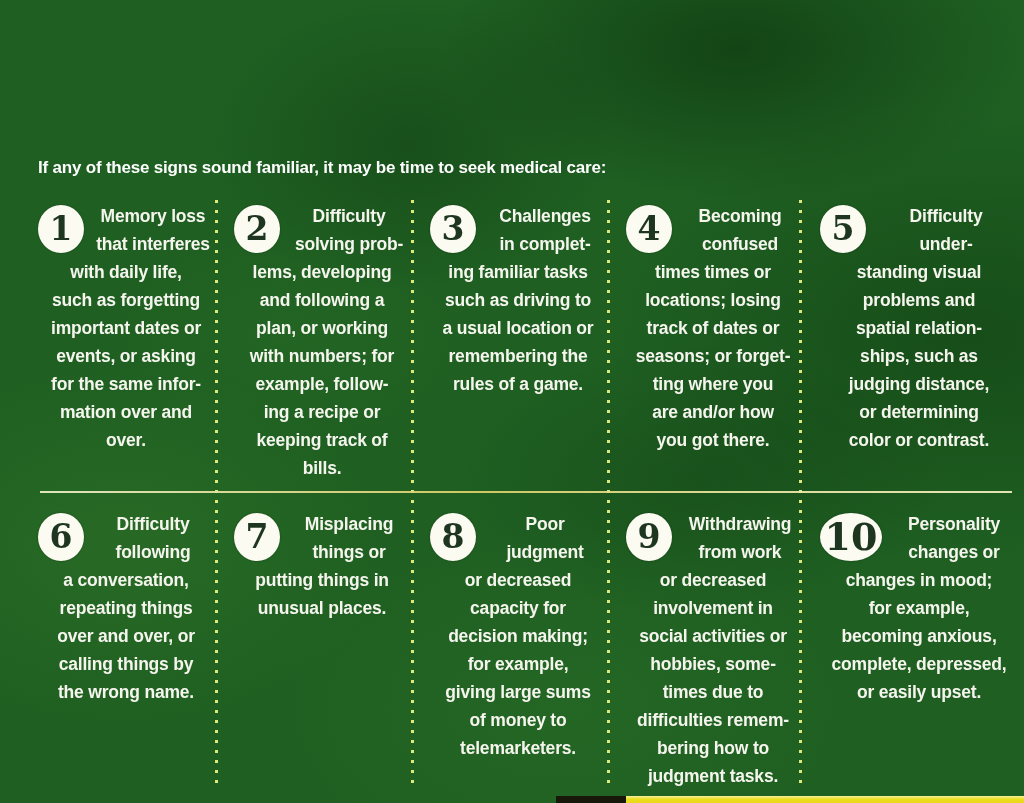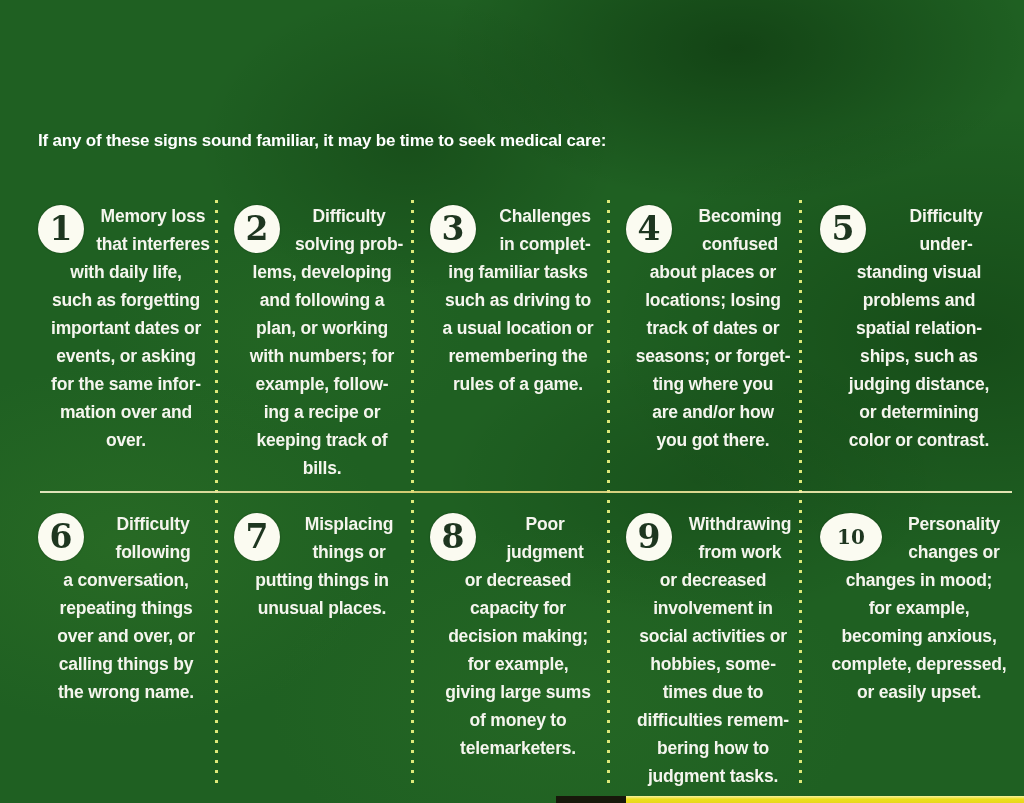--- a/index.html
+++ b/index.html
@@ -17,21 +17,21 @@
       radial-gradient(ellipse 420px 260px at 55% 88%, rgba(60,130,45,0.18), transparent 70%),
       radial-gradient(ellipse 360px 200px at 68% 60%, rgba(0,22,0,0.18), transparent 70%),
       radial-gradient(ellipse 260px 160px at 28% 42%, rgba(55,125,40,0.16), transparent 70%);
   }
   .title{
     position:absolute;left:37px;top:108px;
     font-size:31px;font-weight:bold;color:#f4da15;
     letter-spacing:-0.5px;white-space:nowrap;
   }
   .subtitle{
-    position:absolute;left:38px;top:131px;
+    position:absolute;left:38px;top:158px;
     font-size:17px;font-weight:bold;color:#ffffff;
     letter-spacing:-0.2px;white-space:nowrap;
   }
   .row{position:absolute;left:0;width:1024px;}
   .row1{top:202px;}
   .row2{top:510px;}
   .cell{
     position:absolute;top:0;
     color:#f5f5ee;
     font-size:17.5px;line-height:28px;font-weight:bold;
@@ -47,21 +47,21 @@
     width:46px;height:48px;
     margin:3px 8px 2px 0;
     background:#fbfbf1;
     border-radius:50%;
     display:flex;align-items:center;justify-content:center;
     font-family:"DejaVu Serif",serif;font-weight:bold;
     font-size:33px;color:#1e3620;
     letter-spacing:0;
     box-shadow:0 0 2px rgba(0,0,0,0.35);
   }
-  .badge.wide{width:62px;font-size:20px;}
+  .badge.wide{width:62px;font-size:38px;}
   .cell-text{white-space:pre-line;text-align:center;}
   .vdiv{
     position:absolute;top:200px;height:588px;width:3px;
     background-image:repeating-linear-gradient(to bottom,
       #dde979 0px,#dde979 3px,transparent 3px,transparent 10px);
   }
   .vdiv.d1{left:215px;}
   .vdiv.d2{left:411px;}
   .vdiv.d3{left:607px;}
   .vdiv.d4{left:799px;}
@@ -133,21 +133,21 @@
 a usual location or
 remembering the
 rules of a game.</div>
     </div>
     <div class="cell c4">
       <div class="badge">
           <span>4</span>
         </div>
       <div class="cell-text">Becoming
 confused
-about places or
+times times or
 locations; losing
 track of dates or
 seasons; or forget-
 ting where you
 are and/or how
 you got there.</div>
     </div>
     <div class="cell c5">
       <div class="badge">
           <span>5</span>

